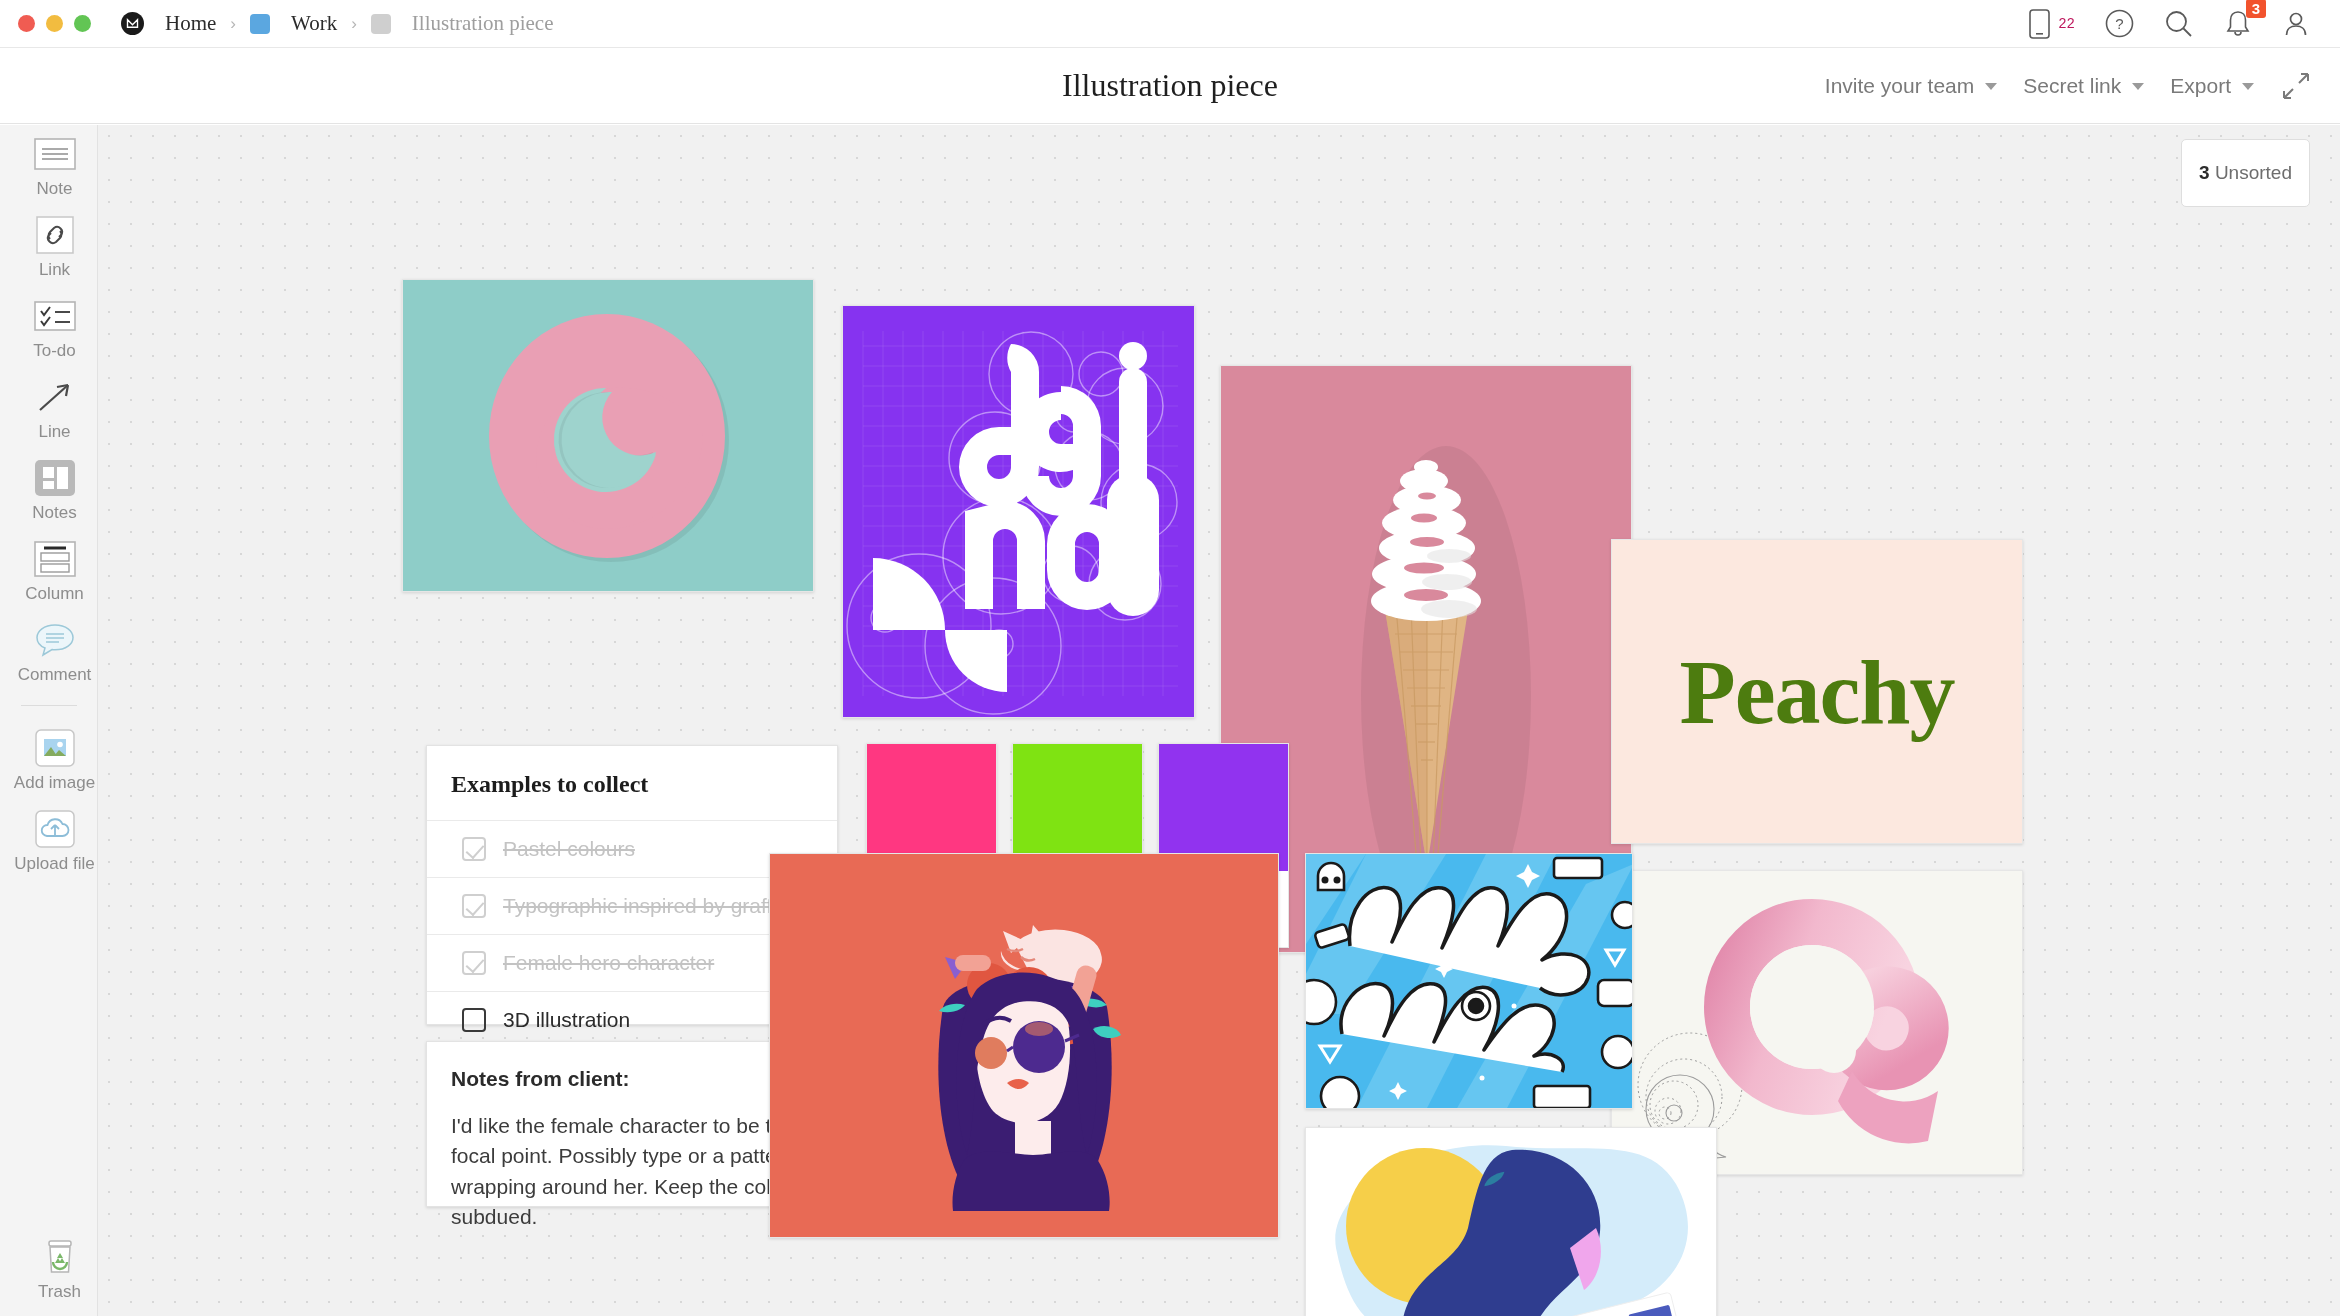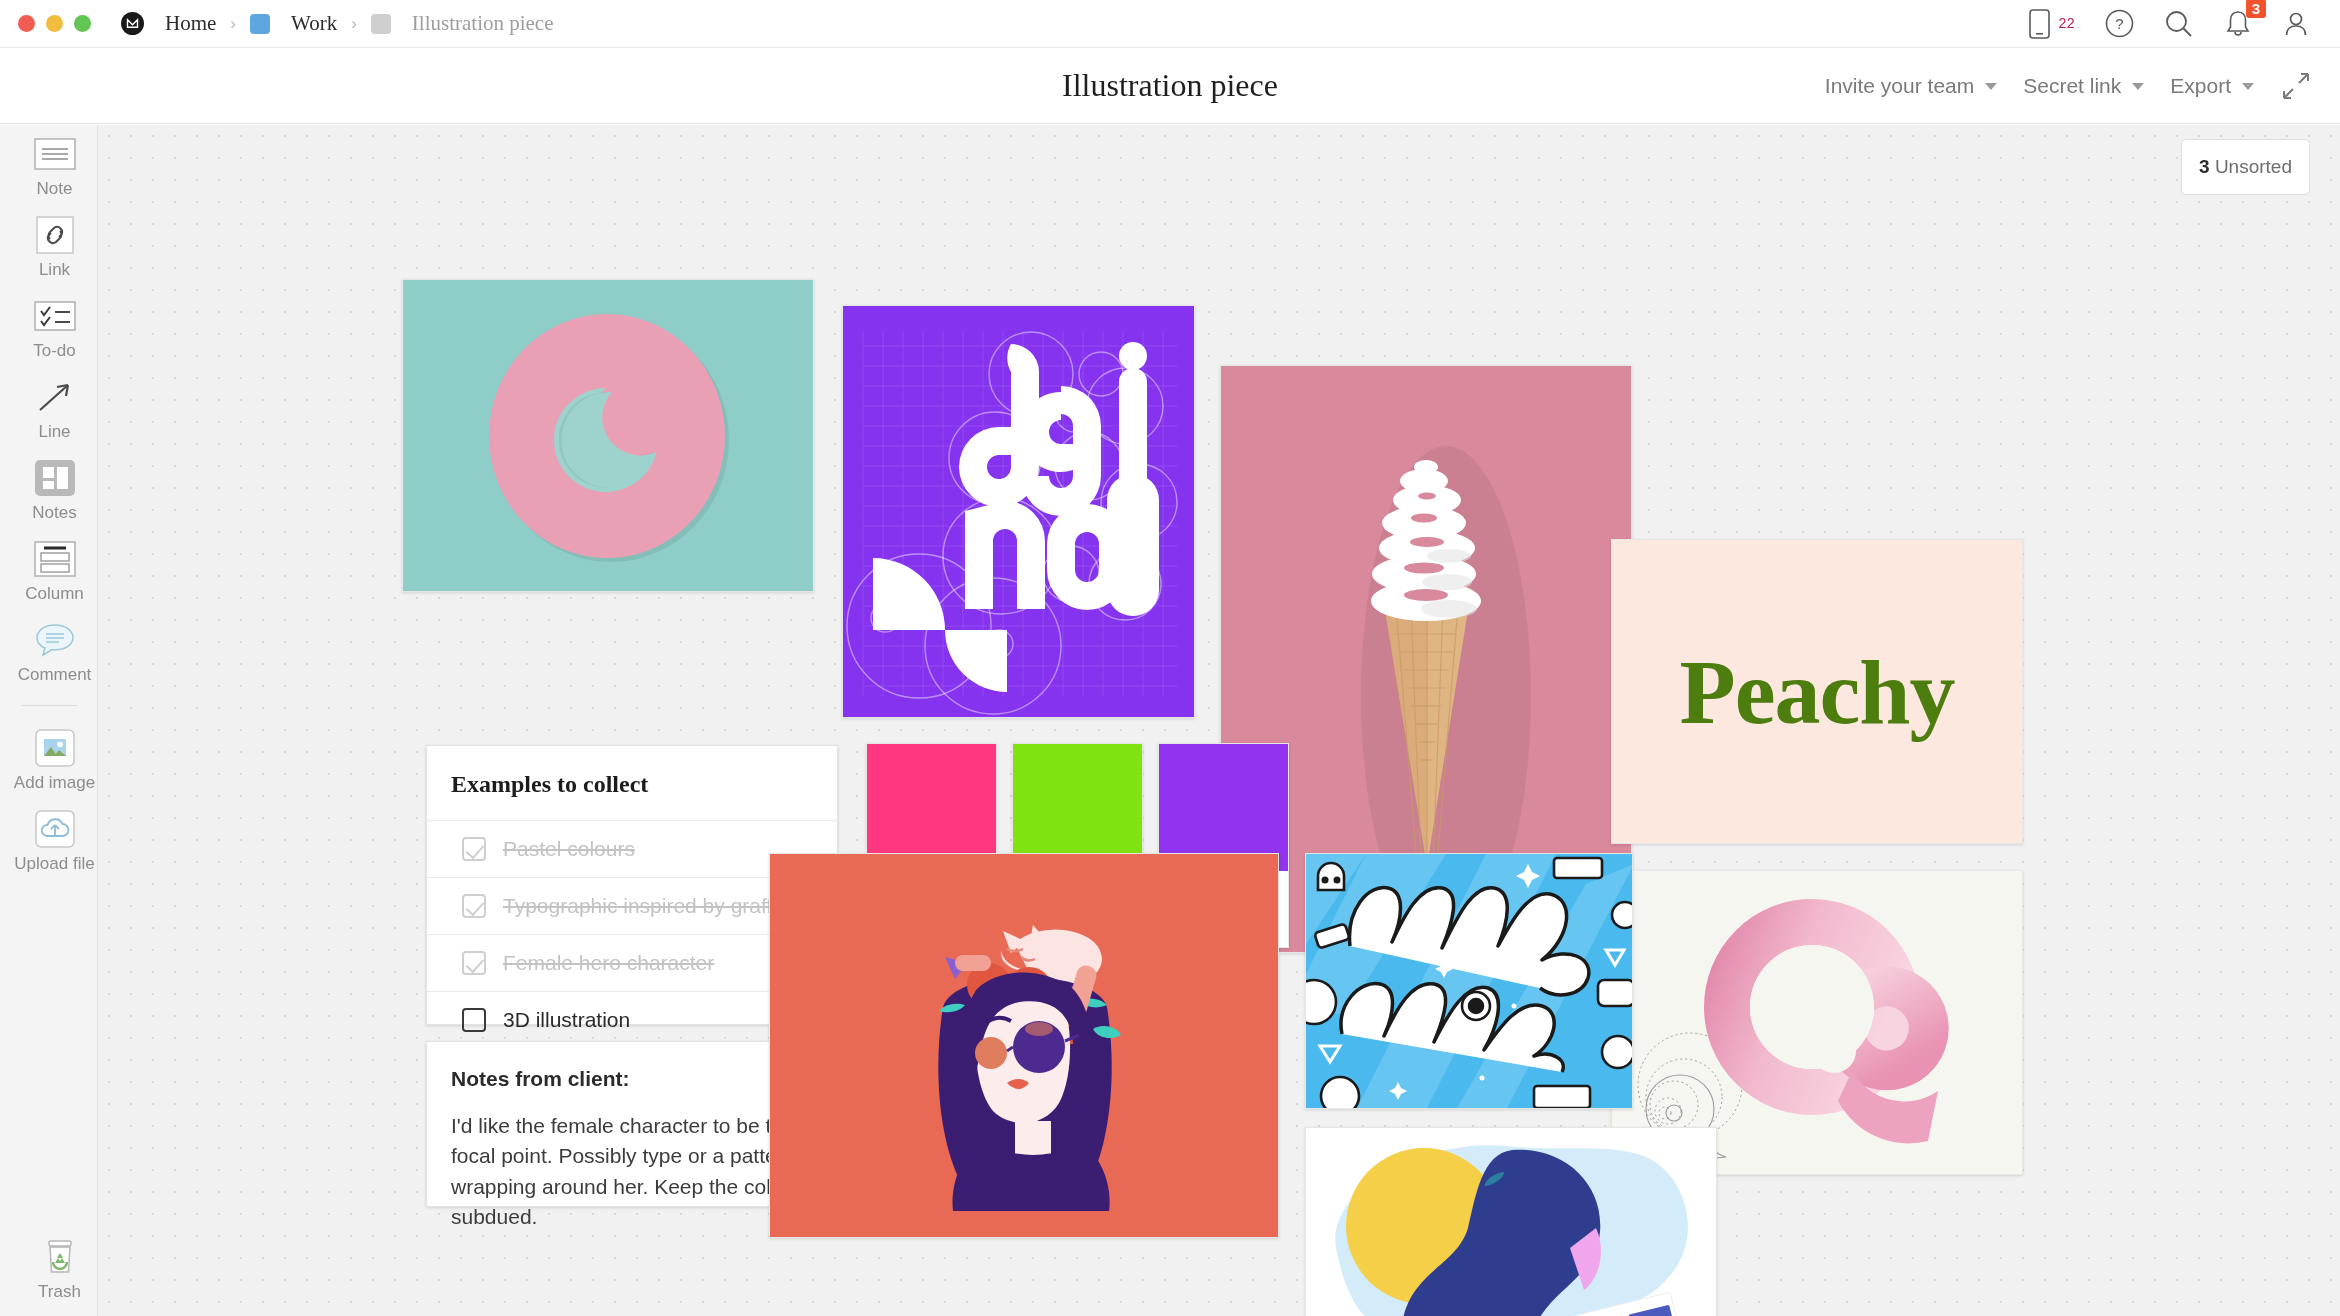--- a/index.html
+++ b/index.html
@@ -72,21 +72,21 @@
   .canvas {
     position: absolute; top: 125px; left: 98px; width: 2242px; height: 1191px;
     background-color: #f1f1f1;
     background-image: radial-gradient(circle, #d7d7d7 1.2px, transparent 1.3px);
     background-size: 22px 22px;
     overflow: hidden;
   }
   .unsorted {
     position: absolute; top: 14px; right: 30px;
     background: #fff; border: 1px solid #dedede; border-radius: 5px;
-    padding: 16px 17px; font-size: 19px; color: #6d6d6d;
+    padding: 22px 17px; font-size: 19px; color: #6d6d6d;
   }
   .unsorted b { color: #2c2c2c; font-weight: bold; }
 
   .card { position: absolute; box-shadow: 0 1px 3px rgba(0,0,0,0.13); background: #fff; }
 
   
   .todo { border: 1px solid #e3e3e3; }
   .todo-title {
     font-family: "Liberation Serif", serif; font-size: 24px; font-weight: bold;
     color: #1c1c1c; padding: 25px 24px 22px;

